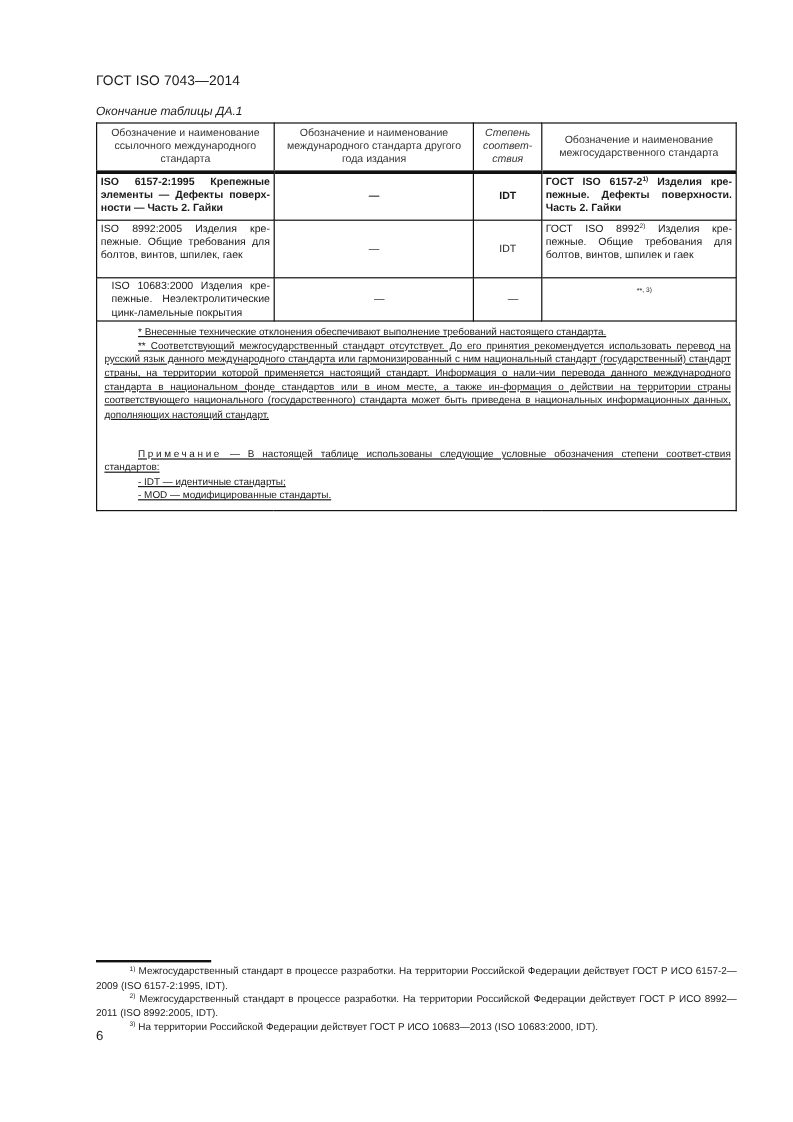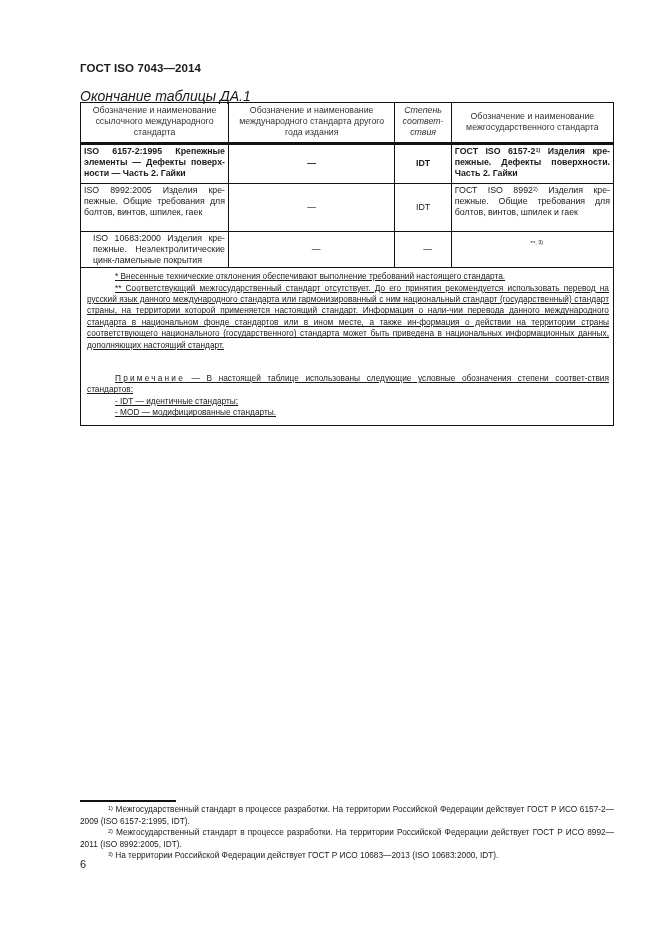--- a/index.html
+++ b/index.html
@@ -1,25 +1,25 @@
 <!DOCTYPE html>
 <html><head>
   <meta charset="utf-8">
   <style>
     * { margin: 0; padding: 0; box-sizing: border-box; }
     html, body { width: 661px; height: 935px; background: #ffffff; overflow: hidden; }
     body { position: relative; font-family: "Liberation Sans", sans-serif; color: #1a1a1a; }
 
     .doc-header {
       position: absolute; left: 80px; top: 62px;
-      font-size: 11.5px; font-weight: bold; letter-spacing: 0.1px;
+      font-size: 11.5px; font-weight: normal; letter-spacing: 0.1px;
     }
     .table-caption {
       position: absolute; left: 80px; top: 88px;
-      font-size: 14px; font-style: italic;
+      font-size: 10px; font-style: italic;
     }
     .main-table {
       position: absolute; left: 80px; top: 102px;
       width: 534px;
       border-collapse: collapse;
       font-size: 8.8px;
       line-height: 11.2px;
     }
     .main-table td, .main-table th {
       border: 1.5px solid #111;

